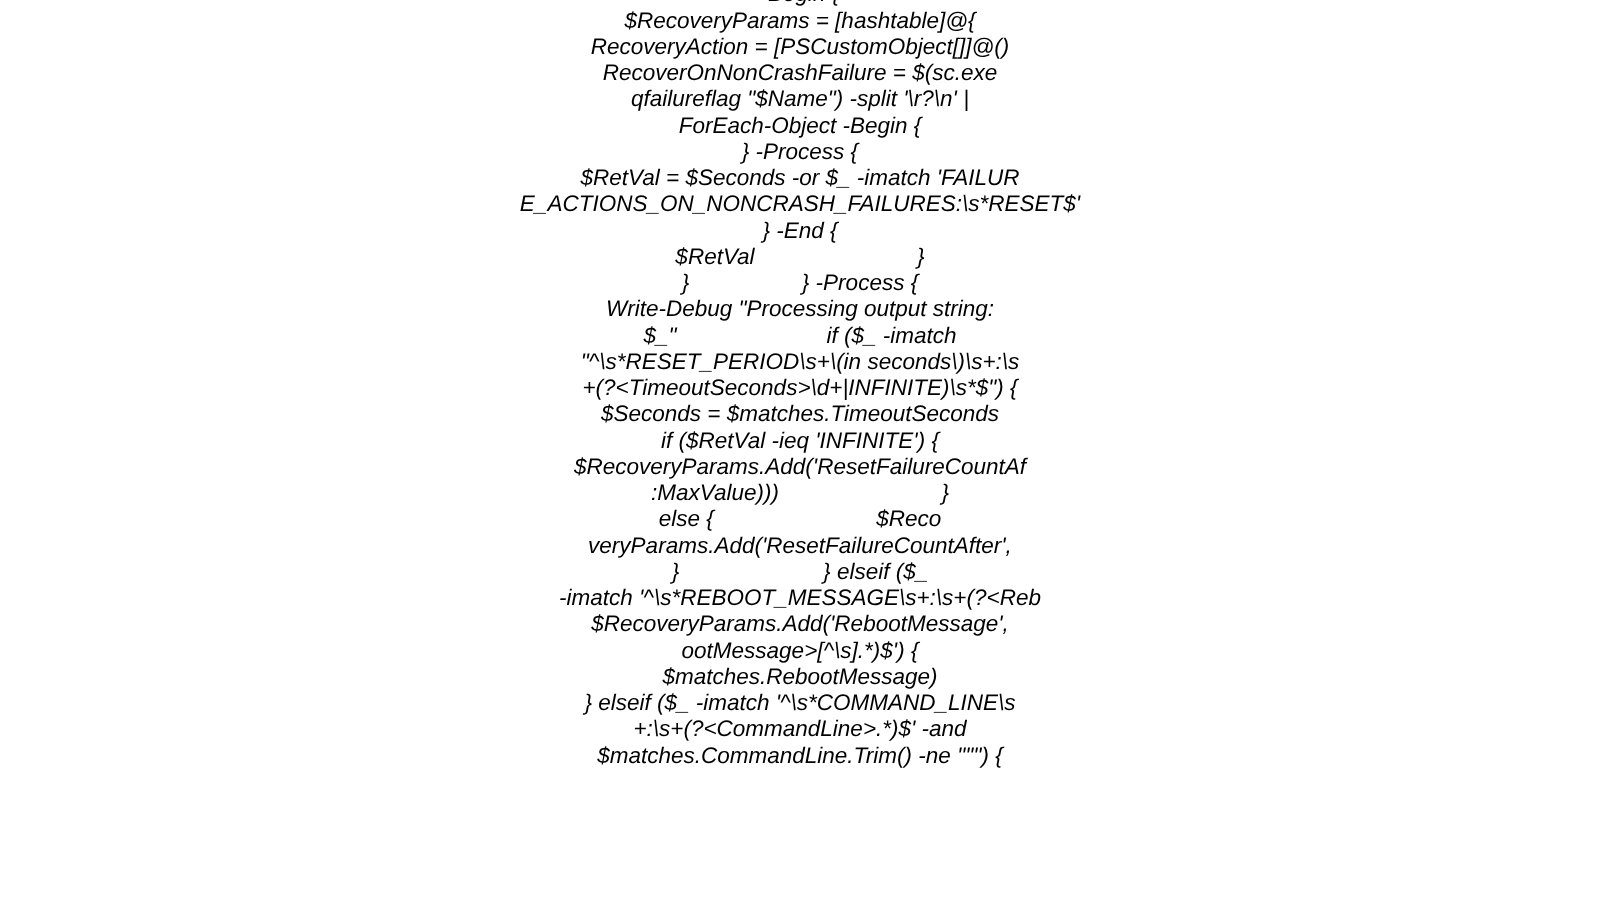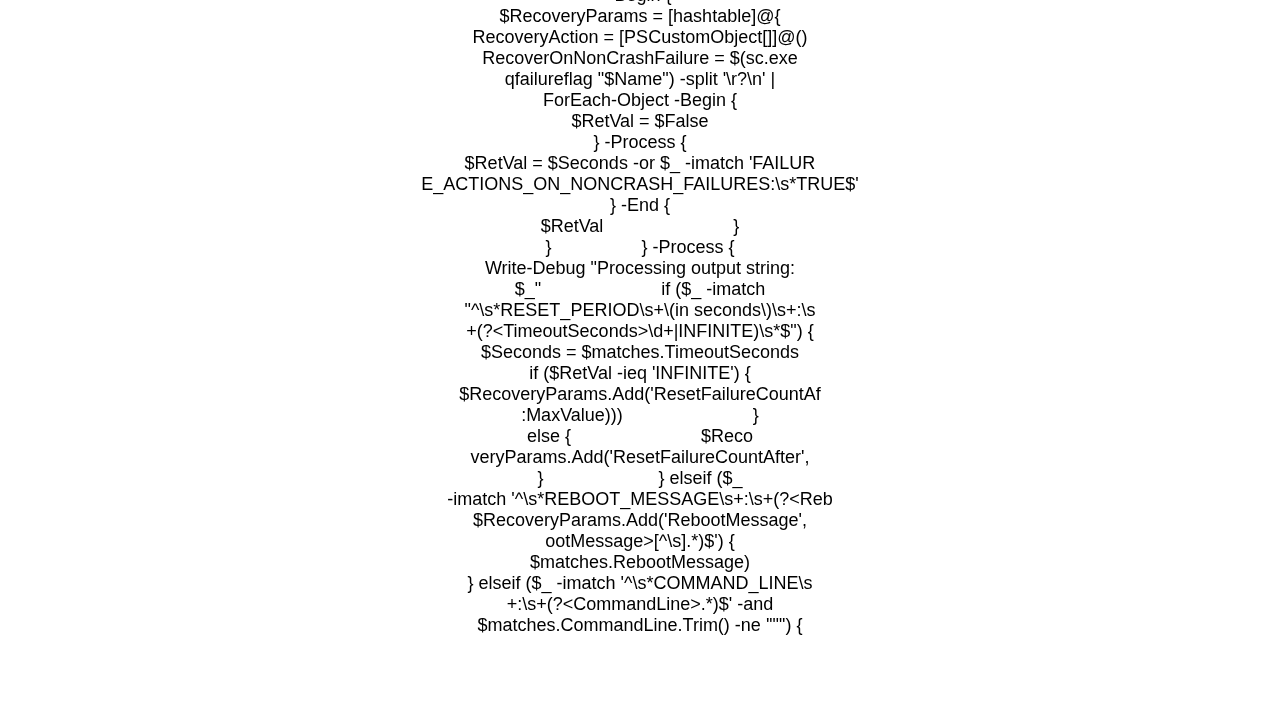--- a/index.html
+++ b/index.html
@@ -7,37 +7,36 @@
   #doc {
     position: absolute; left: 0; top: 0; width: 1280px; height: 680px;
     overflow: hidden;
   }
   #lines {
     position: absolute; left: 0; width: 1280px; top: -15px;
     font-family: "Liberation Sans", sans-serif;
     font-size: 18px; line-height: 21px; color: #000;
     text-align: center;
   }
-  .line { white-space: pre; height: 21px; }
+  .line { white-space: pre; height: 21px; font-style: italic; }
 </style>
 </head>
 <body>
 
 <div id="doc">
   <div id="lines">
       <div class="line">-Begin {</div>
       <div class="line">$RecoveryParams = [hashtable]@{</div>
       <div class="line">RecoveryAction = [PSCustomObject[]]@()</div>
       <div class="line">RecoverOnNonCrashFailure = $(sc.exe</div>
       <div class="line">qfailureflag "$Name") -split '\r?\n' |</div>
       <div class="line">ForEach-Object -Begin {</div>
-      <div class="line">$RetVal = $False</div>
       <div class="line">} -Process {</div>
       <div class="line">$RetVal = $Seconds -or $_ -imatch 'FAILUR</div>
-      <div class="line">E_ACTIONS_ON_NONCRASH_FAILURES:\s*TRUE$'</div>
+      <div class="line">E_ACTIONS_ON_NONCRASH_FAILURES:\s*RESET$'</div>
       <div class="line">} -End {</div>
       <div class="line">$RetVal                          }</div>
       <div class="line">}                  } -Process {</div>
       <div class="line">Write-Debug "Processing output string:</div>
       <div class="line">$_"                        if ($_ -imatch</div>
       <div class="line">"^\s*RESET_PERIOD\s+\(in seconds\)\s+:\s</div>
       <div class="line">+(?&lt;TimeoutSeconds&gt;\d+|INFINITE)\s*$") {</div>
       <div class="line">$Seconds = $matches.TimeoutSeconds</div>
       <div class="line">if ($RetVal -ieq 'INFINITE') {</div>
       <div class="line">$RecoveryParams.Add('ResetFailureCountAf</div>

